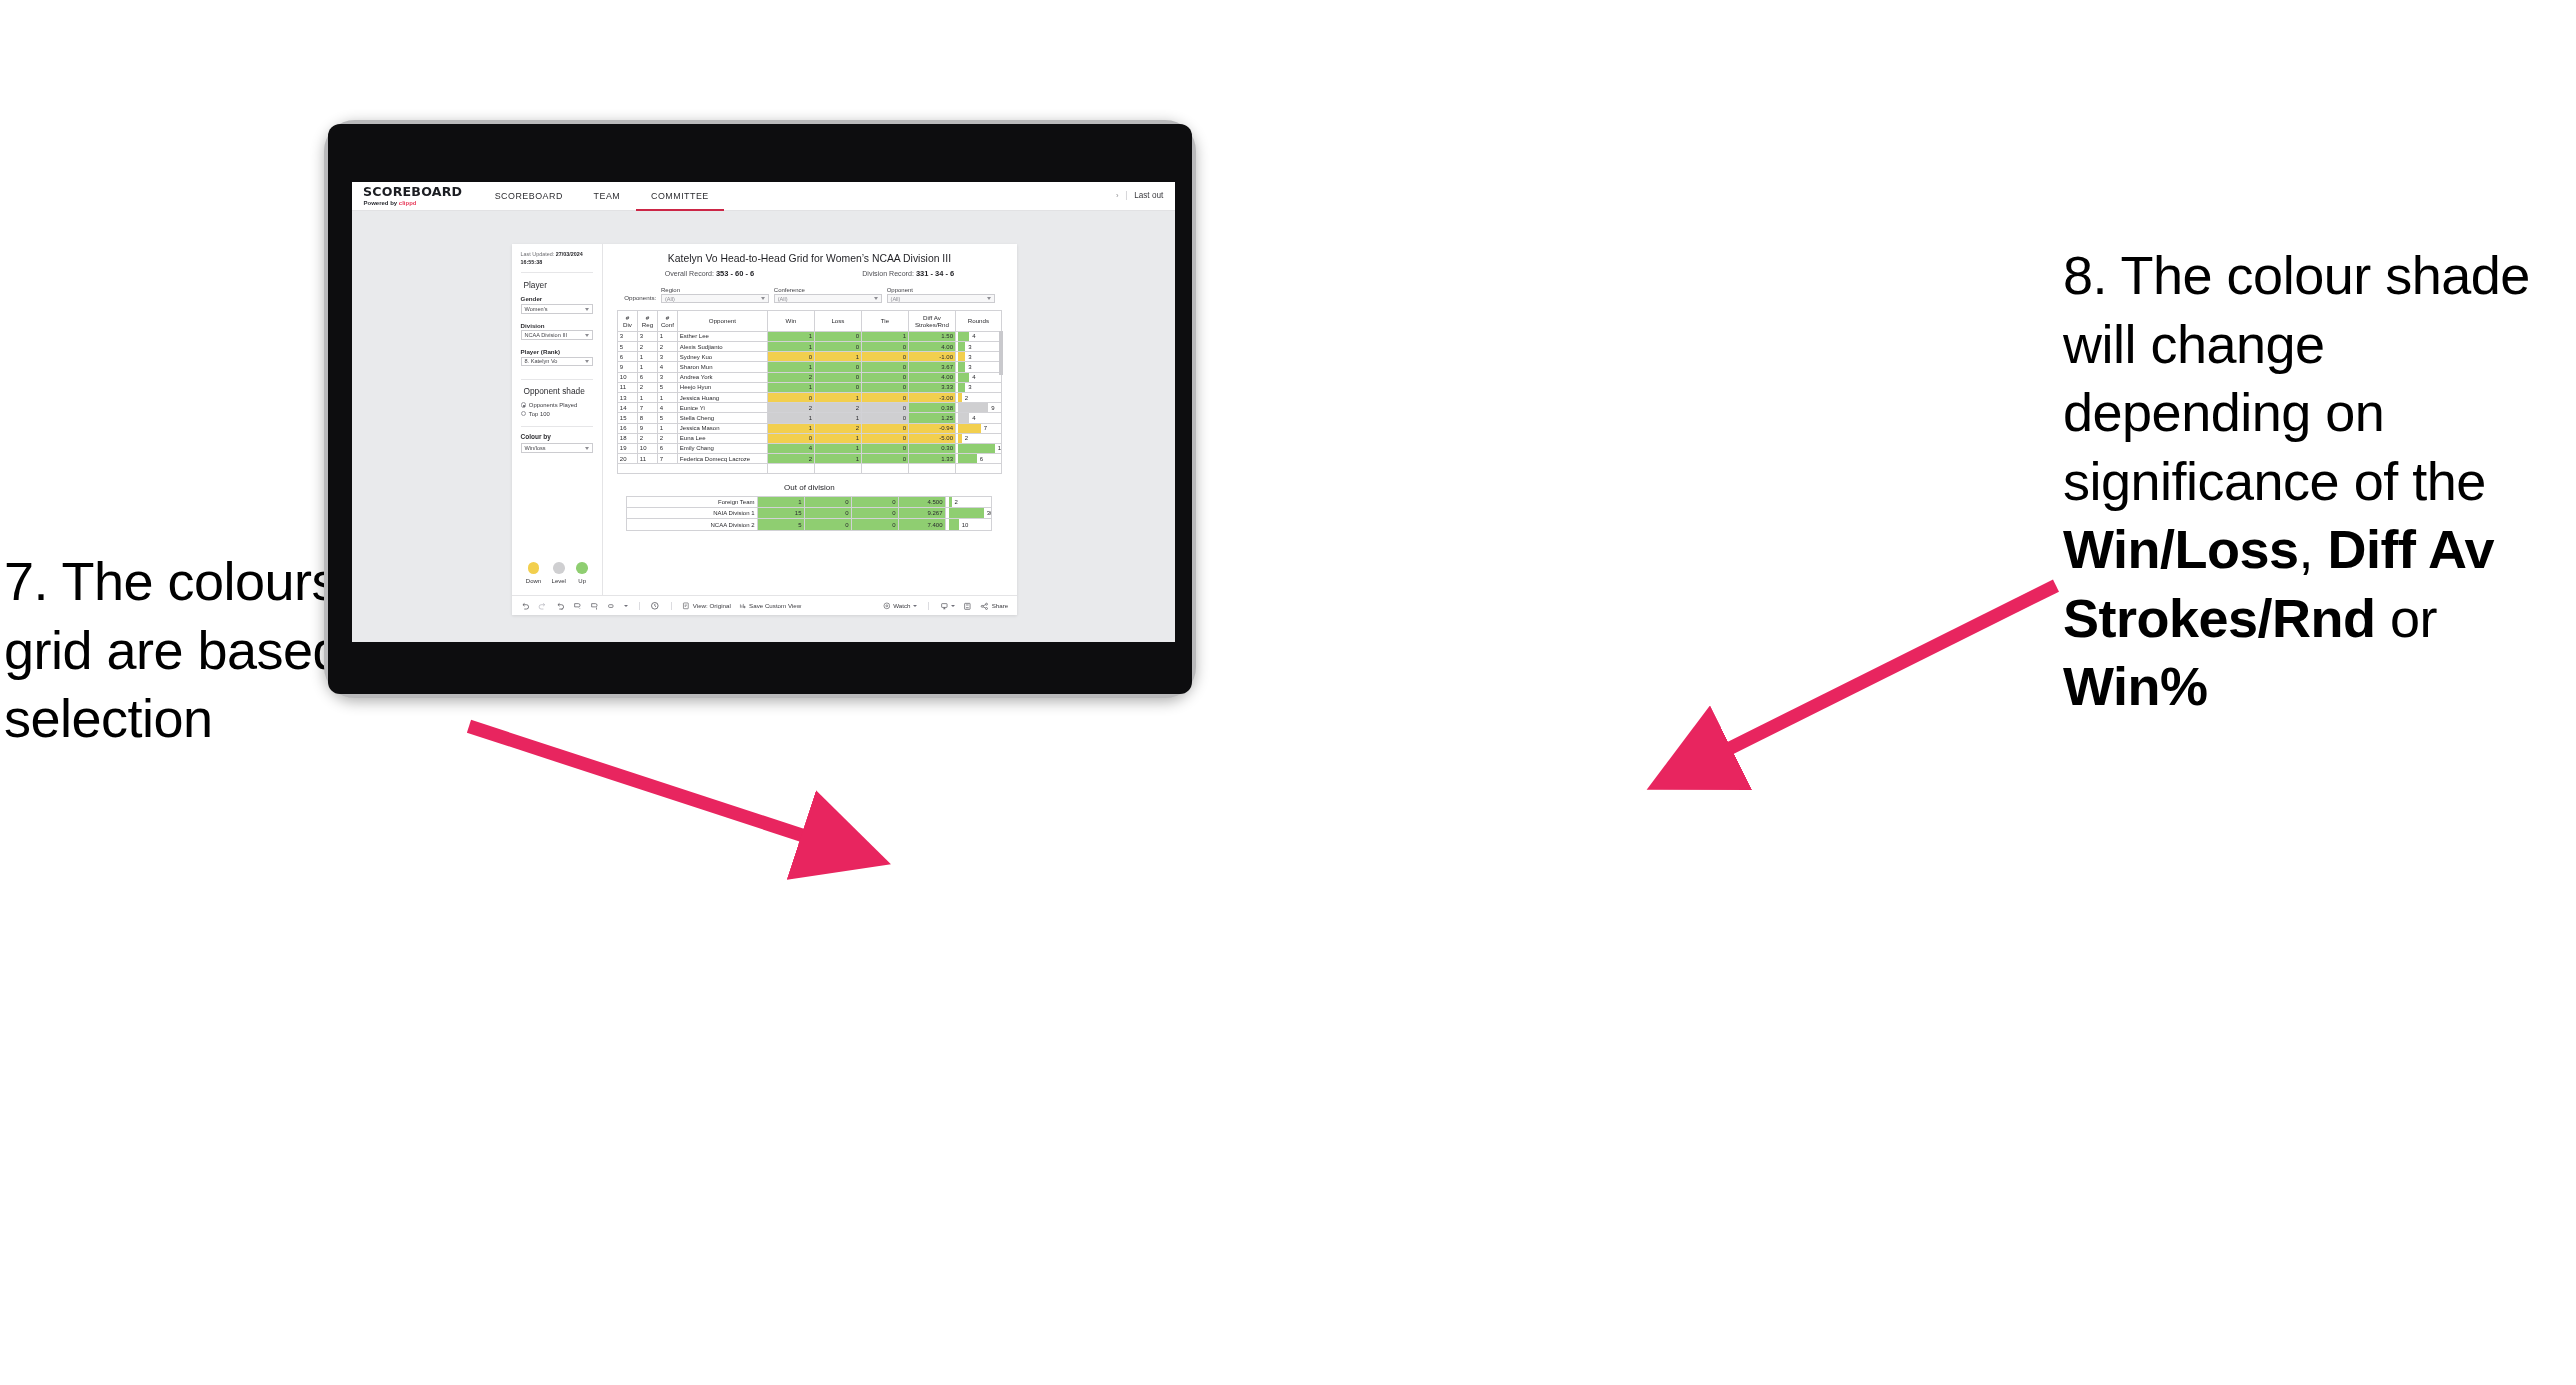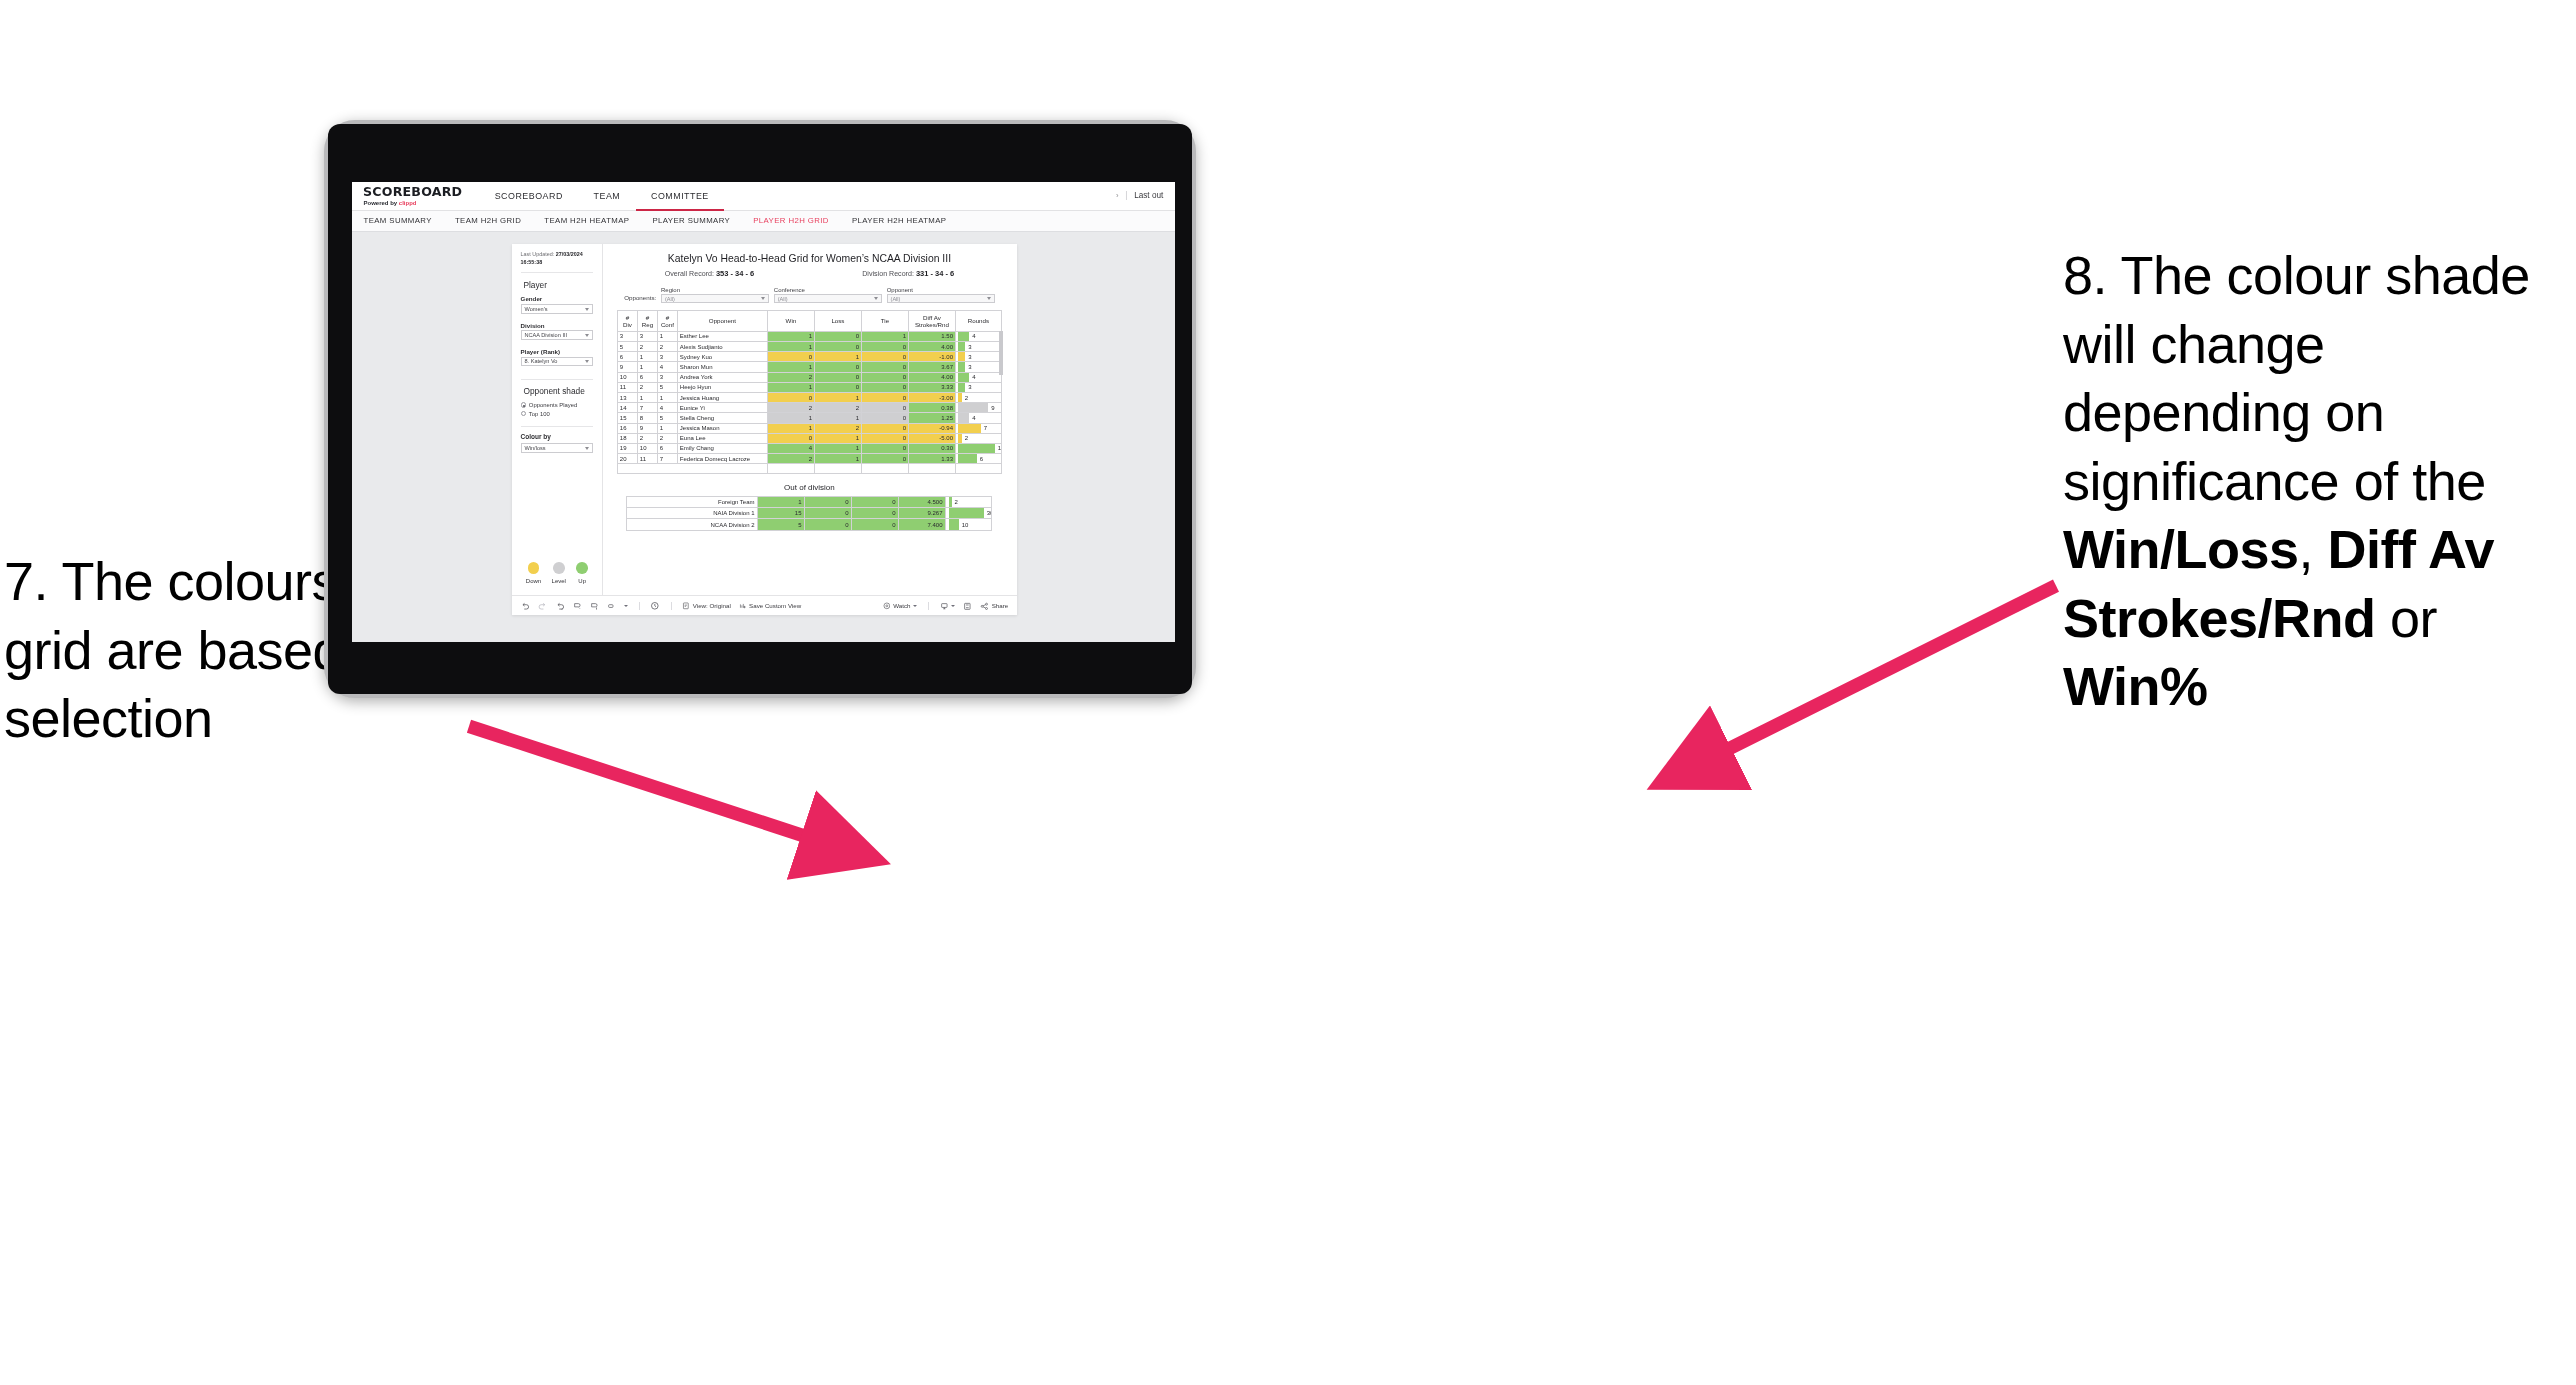--- a/index.html
+++ b/index.html
@@ -339,28 +339,20 @@
           <div class="topnav-item">TEAM</div>
           <div class="topnav-item active">COMMITTEE</div>
         </div>
         <div class="header-right">
           <span class="chev">›</span>
           <span class="bar">|</span>
           <span class="signout">Last out</span>
         </div>
       </div>
 
-      <div class="subnav">
-        <div class="subnav-item">TEAM SUMMARY</div>
-        <div class="subnav-item">TEAM H2H GRID</div>
-        <div class="subnav-item">TEAM H2H HEATMAP</div>
-        <div class="subnav-item">PLAYER SUMMARY</div>
-        <div class="subnav-item active">PLAYER H2H GRID</div>
-        <div class="subnav-item">PLAYER H2H HEATMAP</div>
-      </div>
 
       <div class="canvas">
         <div class="viz">
           <div class="viz-body">
 
             <div class="sidebar">
               <div class="last-updated">
                 <span class="lbl">Last Updated:</span>
                 <span class="val">27/03/2024</span><br>
                 <span class="val">16:55:38</span>
@@ -433,21 +425,21 @@
                 </div>
               </div>
             </div>
 
             <div class="main">
               <div class="viz-title">Katelyn Vo Head-to-Head Grid for Women’s NCAA Division III</div>
 
               <div class="records">
                 <div>
                   <span>Overall Record:</span>
-                  <b>353 -  34 - 6</b>
+                  <b>353 -  60 - 6</b>
                 </div>
                 <div class="record-div">
                   <span>Division Record:</span>
                   <b>331 -  34 - 6</b>
                 </div>
               </div>
 
               <div class="opp-filters">
                 <div class="opp-label">Opponents:</div>
                 <div class="opp-field">

